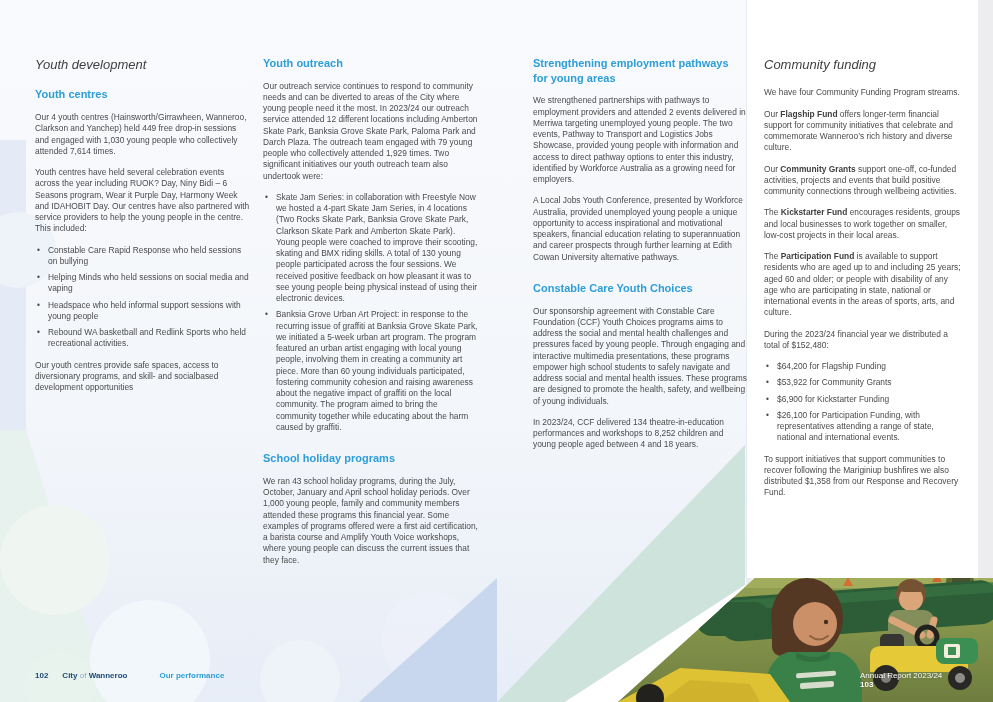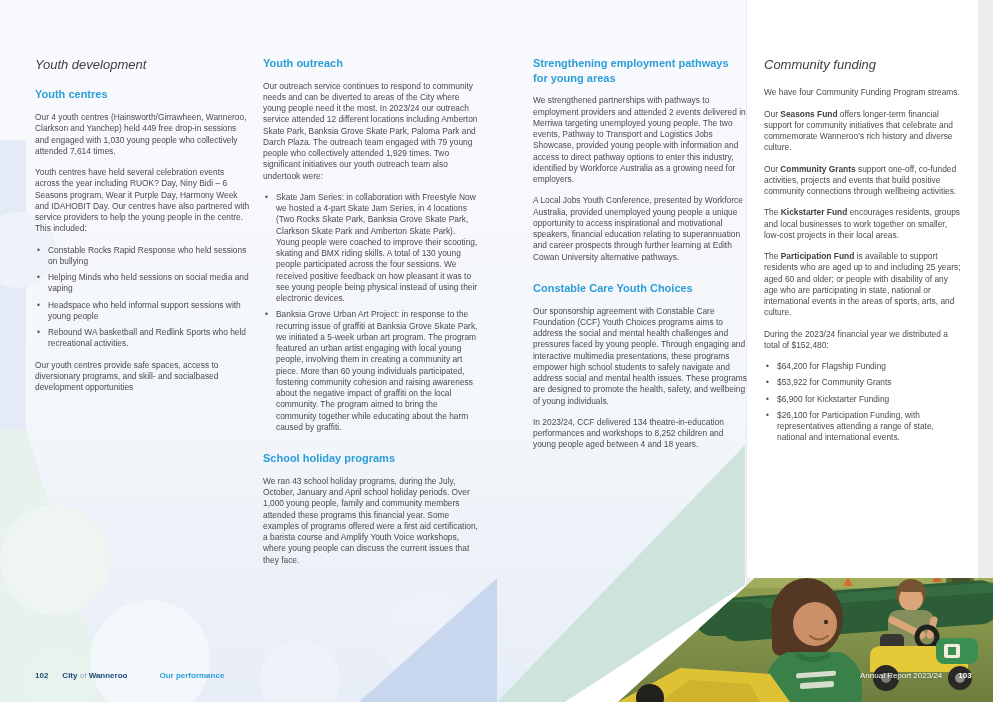--- a/index.html
+++ b/index.html
@@ -31,21 +31,21 @@
   .footer-left {
     position:absolute; left:35px; top:671px; font-size:8px; display:flex; align-items:center;
   }
   .footer-left .fl-num { font-weight:bold; color:#1d4a77; margin-right:14px; }
   .footer-left .fl-org { font-weight:bold; color:#1d4a77; margin-right:32px; }
   .footer-left .fl-of { font-weight:normal; color:#90a8c4; }
   .footer-left .fl-sec { font-weight:bold; color:#2d9ed8; }
 
   .footer-right {
     position:absolute; left:860px; top:671px; font-size:8px; color:#ffffff;
-    display:flex; align-items:baseline; text-shadow:0 0 2px rgba(0,0,0,0.35);
+    display:flex; align-items:baseline; text-shadow:0 0 2px rgba(0,0,0,0.35);flex-direction:column;
   }
   .footer-right .fr-title { margin-right:16px; }
   .footer-right .fr-num { font-weight:bold; }
 </style>
 </head>
 <body>
 
 <div class="canvas">
 
   <svg class="deco" width="993" height="702" viewBox="0 0 993 702">
@@ -76,21 +76,21 @@
     <rect x="747" y="0" width="246" height="702" fill="#ededef"></rect>
     <rect x="747" y="0" width="231" height="578" fill="#ffffff"></rect>
   </svg>
 
   <div class="col" style="left:35px; top:56px; width:216px;">
     <div class="sec-title">Youth development</div>
     <h3>Youth centres</h3>
     <p>Our 4 youth centres (Hainsworth/Girrawheen, Wanneroo, Clarkson and Yanchep) held 449 free drop-in sessions and engaged with 1,030 young people who collectively attended 7,614 times.</p>
     <p>Youth centres have held several celebration events across the year including RUOK? Day, Niny Bidi – 6 Seasons program, Wear it Purple Day, Harmony Week and IDAHOBIT Day. Our centres have also partnered with service providers to help the young people in the centre. This included:</p>
     <ul>
-      <li>Constable Rocks Rapid Response who held sessions on bullying</li>
+      <li>Constable Care Rapid Response who held sessions on bullying</li>
       <li>Helping Minds who held sessions on social media and vaping</li>
       <li>Headspace who held informal support sessions with young people</li>
       <li>Rebound WA basketball and Redlink Sports who held recreational activities.</li>
     </ul>
     <p>Our youth centres provide safe spaces, access to diversionary programs, and skill- and socialbased development opportunities</p>
   </div>
 
   <div class="col" style="left:263px; top:56px; width:216px;">
     <h3>Youth outreach</h3>
     <p>Our outreach service continues to respond to community needs and can be diverted to areas of the City where young people need it the most. In 2023/24 our outreach service attended 12 different locations including Amberton Skate Park, Banksia Grove Skate Park, Paloma Park and Darch Plaza. The outreach team engaged with 79 young people who collectively attended 1,929 times. Two significant initiatives our youth outreach team also undertook were:</p>
@@ -108,31 +108,32 @@
     <p>We strengthened partnerships with pathways to employment providers and attended 2 events delivered in Merriwa targeting unemployed young people. The two events, Pathway to Transport and Logistics Jobs Showcase, provided young people with information and access to direct pathway options to enter this industry, identified by Workforce Australia as a growing need for employers.</p>
     <p>A Local Jobs Youth Conference, presented by Workforce Australia, provided unemployed young people a unique opportunity to access inspirational and motivational speakers, financial education relating to superannuation and career prospects through further learning at Edith Cowan University alternative pathways.</p>
     <h3 class="mt">Constable Care Youth Choices</h3>
     <p>Our sponsorship agreement with Constable Care Foundation (CCF) Youth Choices programs aims to address the social and mental health challenges and pressures faced by young people. Through engaging and interactive multimedia presentations, these programs empower high school students to safely navigate and address social and mental health issues. These programs are designed to promote the health, safety, and wellbeing of young individuals.</p>
     <p>In 2023/24, CCF delivered 134 theatre-in-education performances and workshops to 8,252 children and young people aged between 4 and 18 years.</p>
   </div>
 
   <div class="col" style="left:764px; top:56px; width:200px;">
     <div class="sec-title">Community funding</div>
     <p>We have four Community Funding Program streams.</p>
-    <p><span>Our </span><b>Seasons Fund</b><span> offers longer-term financial support for community initiatives that celebrate and commemorate Wanneroo’s rich history and diverse culture.</span></p>
+    <p><span>Our </span><b>Flagship Fund</b><span> offers longer-term financial support for community initiatives that celebrate and commemorate Wanneroo’s rich history and diverse culture.</span></p>
     <p><span>Our </span><b>Community Grants</b><span> support one-off, co-funded activities, projects and events that build positive community connections through wellbeing activities.</span></p>
     <p><span>The </span><b>Kickstarter Fund</b><span> encourages residents, groups and local businesses to work together on smaller, low-cost projects in their local areas.</span></p>
     <p><span>The </span><b>Participation Fund</b><span> is available to support residents who are aged up to and including 25 years; aged 60 and older; or people with disability of any age who are participating in state, national or international events in the areas of sports, arts, and culture.</span></p>
     <p>During the 2023/24 financial year we distributed a total of $152,480:</p>
     <ul>
       <li>$64,200 for Flagship Funding</li>
       <li>$53,922 for Community Grants</li>
       <li>$6,900 for Kickstarter Funding</li>
       <li>$26,100 for Participation Funding, with representatives attending a range of state, national and international events.</li>
     </ul>
+    <p>To support initiatives that support communities to recover following the Mariginiup bushfires we also distributed $1,358 from our Response and Recovery Fund.</p>
   </div>
 
   <div class="photo">
     <svg width="393" height="142" viewBox="0 0 393 142">
       <defs>
         <linearGradient id="grass" x1="0" y1="0" x2="0" y2="1">
           <stop offset="0" stop-color="#93a352"></stop>
           <stop offset="0.5" stop-color="#7c8f45"></stop>
           <stop offset="1" stop-color="#66783a"></stop>
         </linearGradient>

